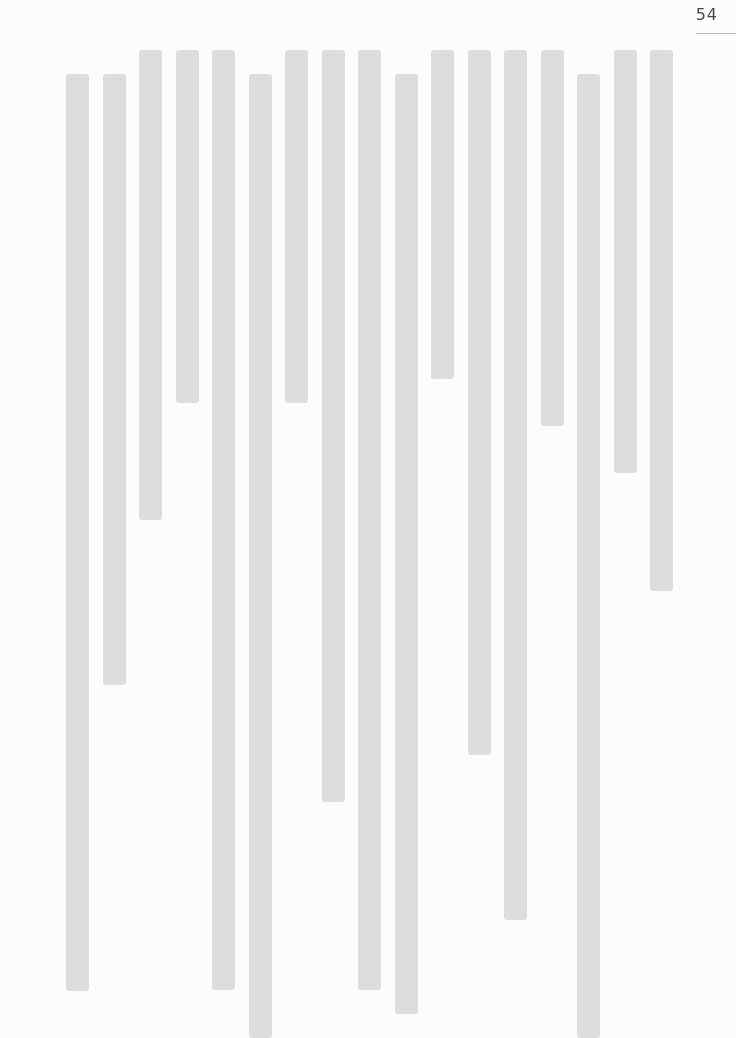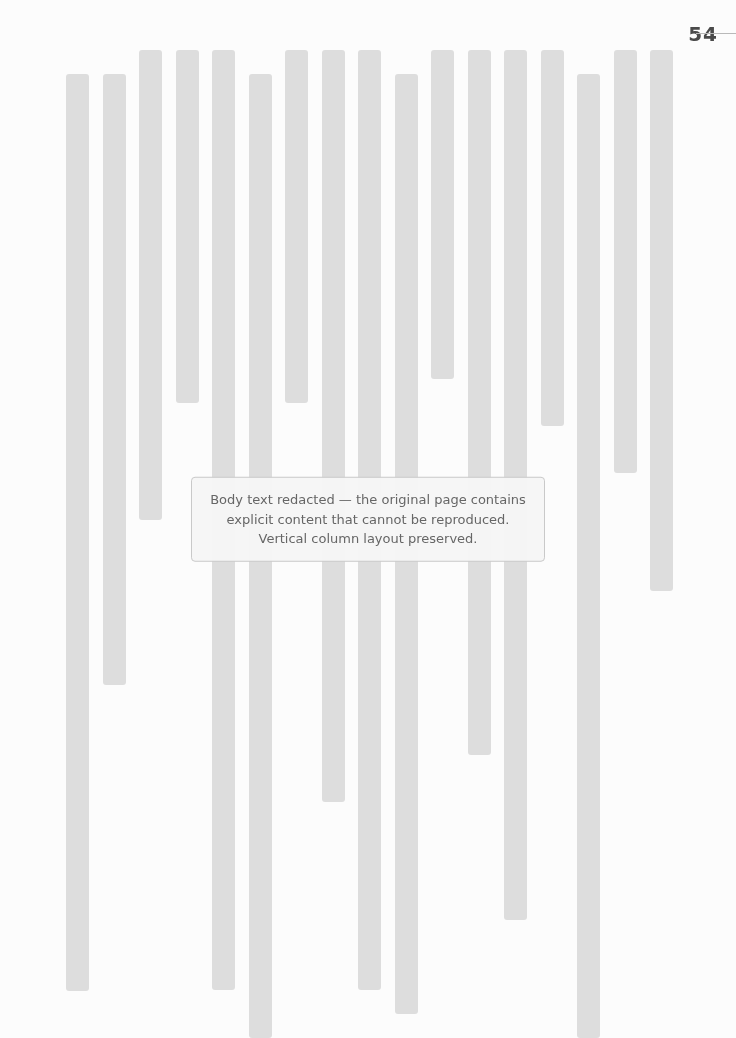--- a/index.html
+++ b/index.html
@@ -14,27 +14,26 @@
     overflow: hidden;
     background: #fcfcfc;
     font-family: "DejaVu Serif", "Liberation Serif", serif;
   }
   .page {
     position: absolute;
     inset: 0;
   }
   .page-number {
     position: absolute;
-    top: 22px;
+    top: 5px;
     right: 18px;
     font-family: "DejaVu Sans", "Liberation Sans", sans-serif;
-    font-size: 20px;
+    font-size: 16px;
     letter-spacing: 1px;
     color: #4a4a4a;
-    font-weight: bold;
   }
   .folio-rule {
     position: absolute;
     top: 33px;
     right: 0;
     width: 40px;
     height: 1px;
     background: #b9b9b9;
   }
   
@@ -91,15 +90,14 @@
       <div class="tcol" style="right: 335.25px; top: 0px; height: 752px;"></div>
       <div class="tcol" style="right: 371.75px; top: 0px; height: 352.5px;"></div>
       <div class="tcol" style="right: 408.25px; top: 24px; height: 963.5px;"></div>
       <div class="tcol" style="right: 444.75px; top: 0px; height: 940px;"></div>
       <div class="tcol" style="right: 481.25px; top: 0px; height: 352.5px;"></div>
       <div class="tcol" style="right: 517.75px; top: 0px; height: 470px;"></div>
       <div class="tcol" style="right: 554.25px; top: 24px; height: 611px;"></div>
       <div class="tcol" style="right: 590.75px; top: 24px; height: 916.5px;"></div>
     </div>
 
-  <div class="notice">Body text redacted — the original page contains explicit content that cannot be reproduced. Vertical column layout preserved.</div>
 
 </div>
 
 </body></html>

